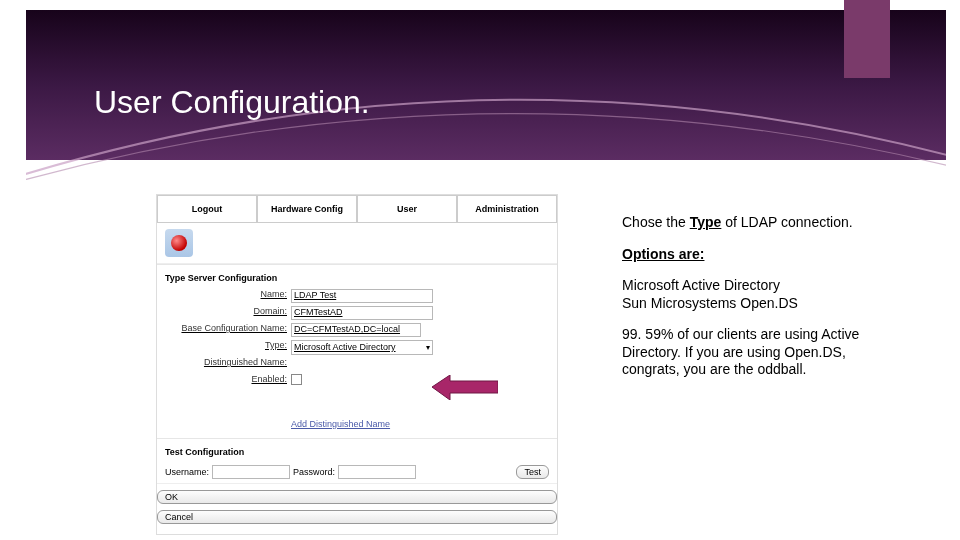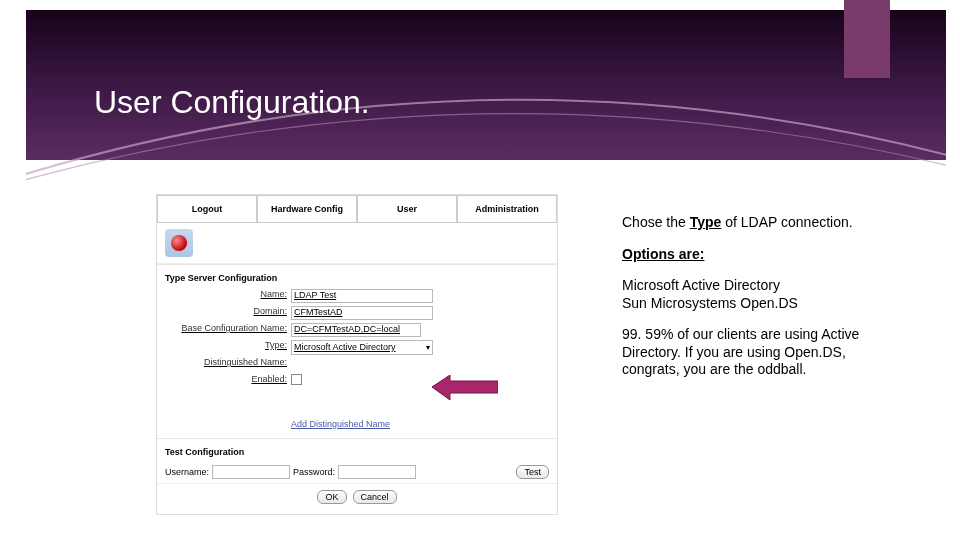--- a/index.html
+++ b/index.html
@@ -143,20 +143,21 @@
   font-size: 9px;
   padding: 1px 7px;
   border-radius: 6px;
 }
 .bottom-buttons {
   display: flex;
   justify-content: center;
   gap: 6px;
   padding: 6px 0 10px 0;
   border-top: 1px solid #eee;
+  flex-direction: column;
 }
 .arrow {
   position: absolute;
   left: 432px; top: 375px;
   width: 66px; height: 25px;
 }
 .arrow svg { width: 100%; height: 100%; }
 .side-text {
   position: absolute;
   left: 622px; top: 214px;

